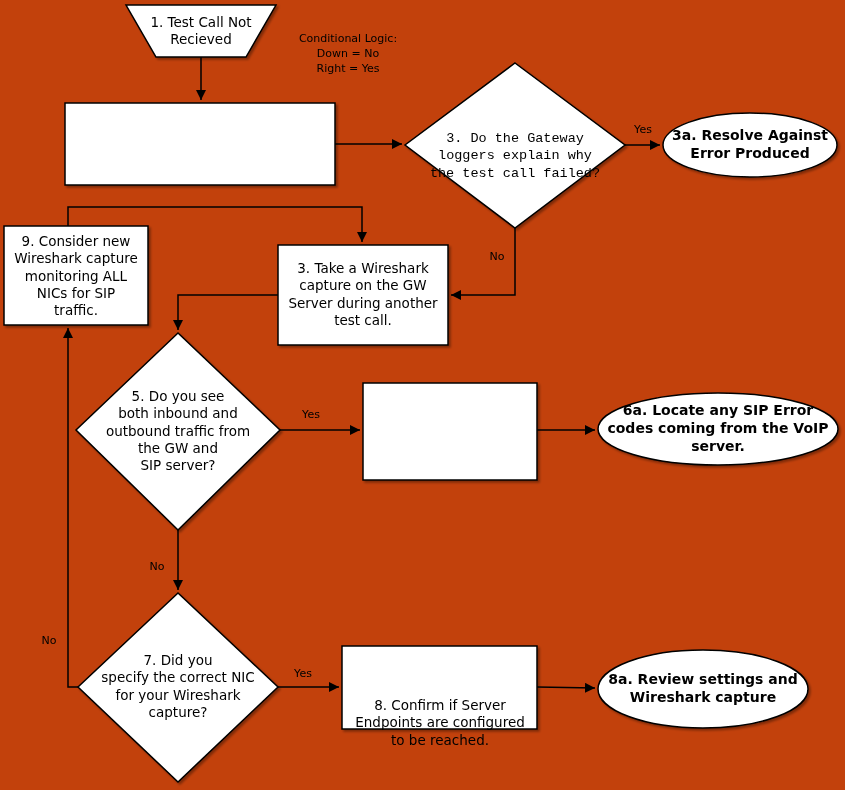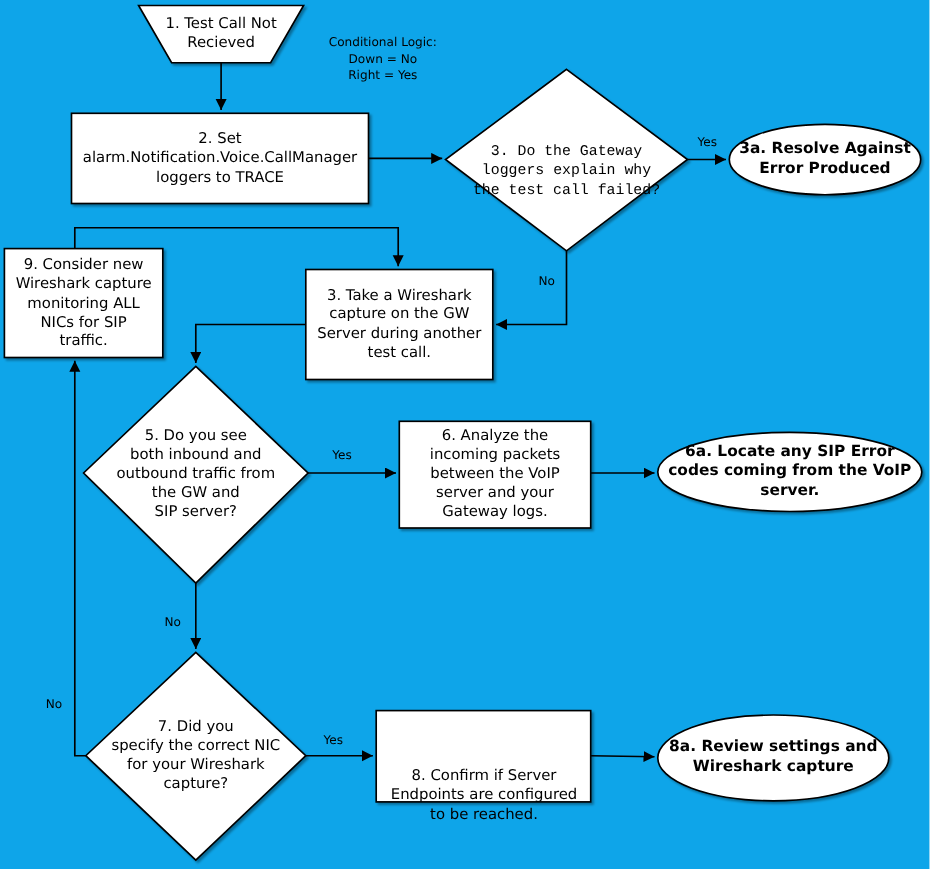--- a/index.html
+++ b/index.html
@@ -1,17 +1,17 @@
 <!DOCTYPE html>
 <html><head>
 <meta charset="utf-8">
 <style>
   html,body{margin:0;padding:0;background:#ffffff;}
   .canvas{
-    position:relative;width:845px;height:790px;background:#0ea5e9;
+    position:relative;width:845px;height:790px;background:#c2410c;
     font-family:"DejaVu Sans","Liberation Sans",sans-serif;color:#000;
     overflow:hidden;
   }
   .gfx{position:absolute;left:0;top:0;}
   .shape{fill:#ffffff;stroke:#000000;stroke-width:1.5;}
   .edge{fill:none;stroke:#000000;stroke-width:1.5;marker-end:url(#arrow);}
   .node-label{
     position:absolute;transform:translate(-50%,-50%);
     text-align:center;white-space:pre-line;font-size:13.5px;line-height:1.28;
   }
@@ -66,42 +66,34 @@
       <rect class="shape" filter="url(#ds)" x="363" y="383" width="174" height="97"></rect>
       <ellipse class="shape" filter="url(#ds)" cx="718" cy="429" rx="120" ry="36"></ellipse>
       <polygon class="shape" filter="url(#ds)" points="178,593 278,687 178,782 78,687"></polygon>
       <rect class="shape" filter="url(#ds)" x="342" y="646" width="195" height="83"></rect>
       <ellipse class="shape" filter="url(#ds)" cx="703" cy="689" rx="105" ry="39"></ellipse>
     </g>
   </svg>
 
   <div class="node-label" style="left:201px;top:31px;width:150px;">1. Test Call Not
 Recieved</div>
-  <div class="node-label" style="left:200px;top:144px;width:320px;">2. Set
-alarm.Notification.Voice.CallManager
-loggers to TRACE</div>
   <div class="node-label" style="left:515px;top:156px;width:210px;font-family:Liberation Mono, monospace;">3. Do the Gateway
 loggers explain why
 the test call failed?</div>
   <div class="node-label terminator-label" style="left:750px;top:145px;width:195px;">3a. Resolve Against
 Error Produced</div>
   <div class="node-label" style="left:363px;top:295px;width:190px;">3. Take a Wireshark
 capture on the GW
 Server during another
 test call.</div>
   <div class="node-label" style="left:178px;top:431px;width:200px;">5. Do you see
 both inbound and
 outbound traffic from
 the GW and
 SIP server?</div>
-  <div class="node-label" style="left:450px;top:431px;width:170px;">6. Analyze the
-incoming packets
-between the VoIP
-server and your
-Gateway logs.</div>
   <div class="node-label terminator-label" style="left:718px;top:429px;width:250px;">6a. Locate any SIP Error
 codes coming from the VoIP
 server.</div>
   <div class="node-label" style="left:178px;top:687px;width:205px;">7. Did you
 specify the correct NIC
 for your Wireshark
 capture?</div>
   <div class="node-label" style="left:440px;top:687px;width:210px;margin-top:36px;">8. Confirm if Server
 Endpoints are configured
 to be reached.</div>

